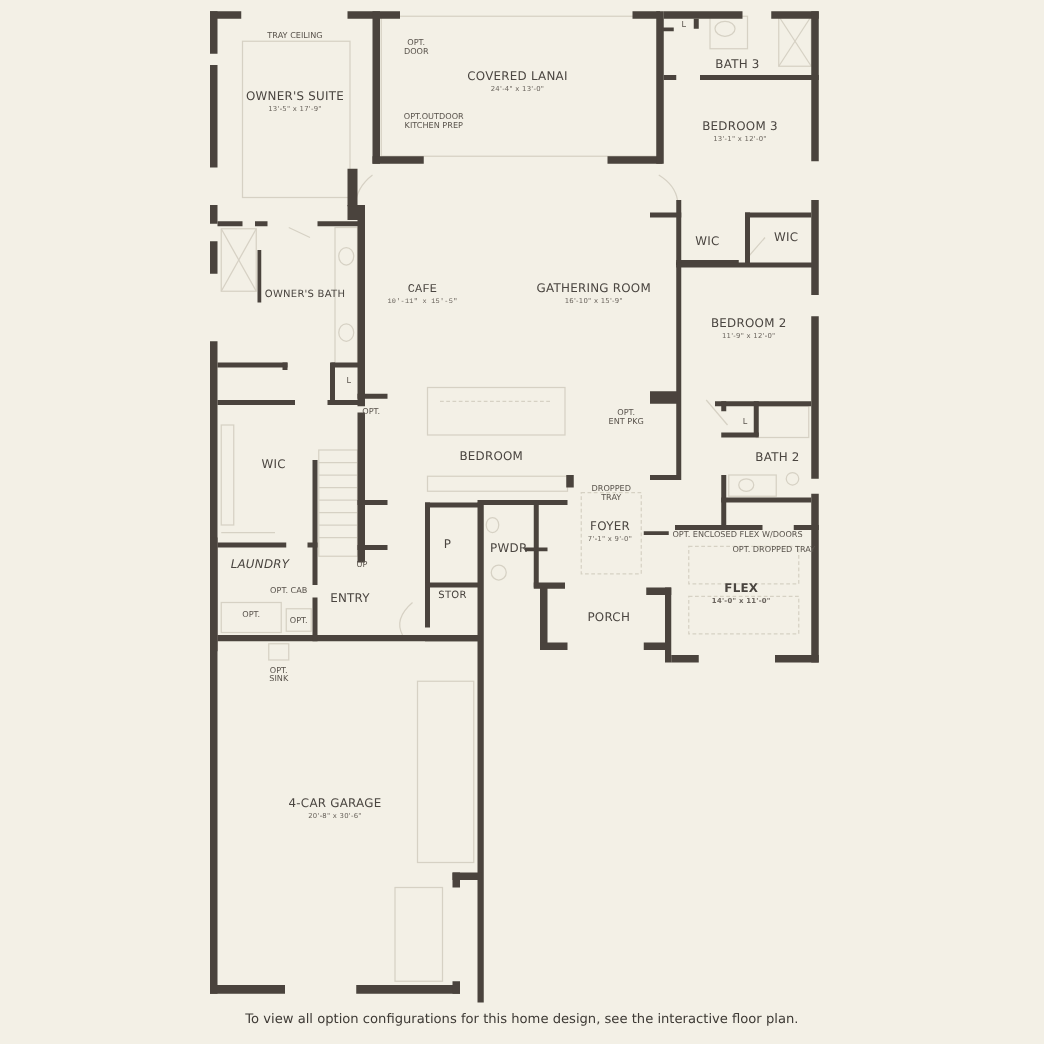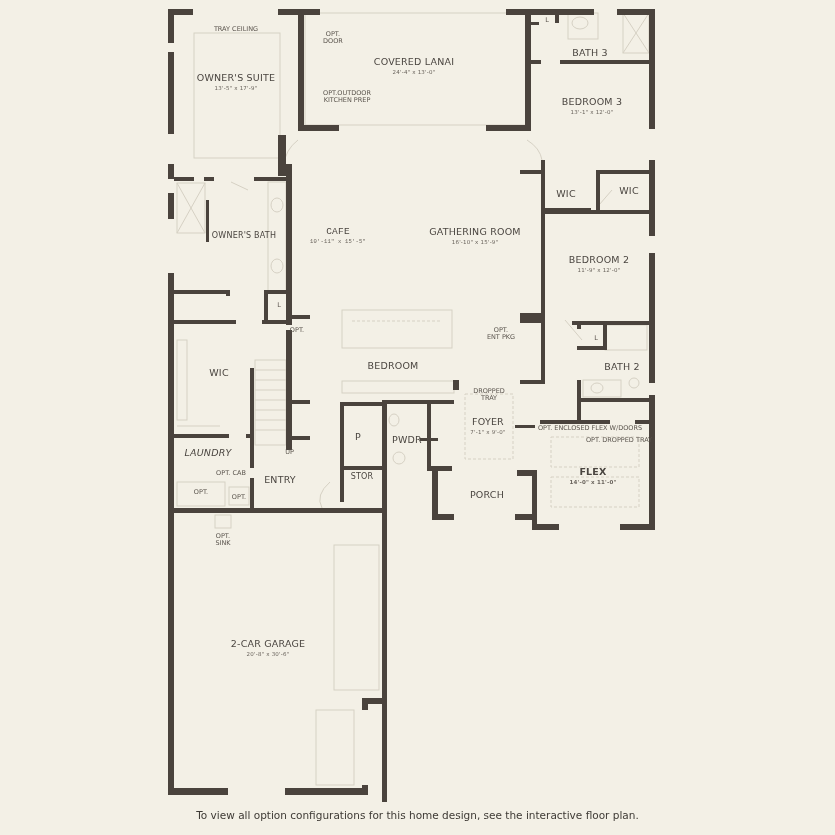--- a/index.html
+++ b/index.html
@@ -252,21 +252,21 @@
   <div class="lbl room-name" style="left:487px;top:495px;">
     <span>PORCH</span>
   </div>
   <div class="lbl room-name small" style="left:356px;top:477px;">
     <span>STOR</span>
   </div>
   <div class="lbl room-name" style="left:358px;top:437px;">
     <span>P</span>
   </div>
   <div class="lbl room-name" style="left:268px;top:648px;">
-    <span>2-CAR GARAGE</span>
+    <span>4-CAR GARAGE</span>
     <span class="room-dim">20'-8" x 30'-6"</span>
   </div>
 </div>
 
 <div id="notes">
     <div class="lbl note" style="left: 236px; top: 29px; white-space: pre;">TRAY CEILING</div>
     <div class="lbl note" style="left: 333px; top: 38px; white-space: pre;">OPT.
 DOOR</div>
     <div class="lbl note" style="left: 347px; top: 97px; white-space: pre;">OPT.OUTDOOR
 KITCHEN PREP</div>

